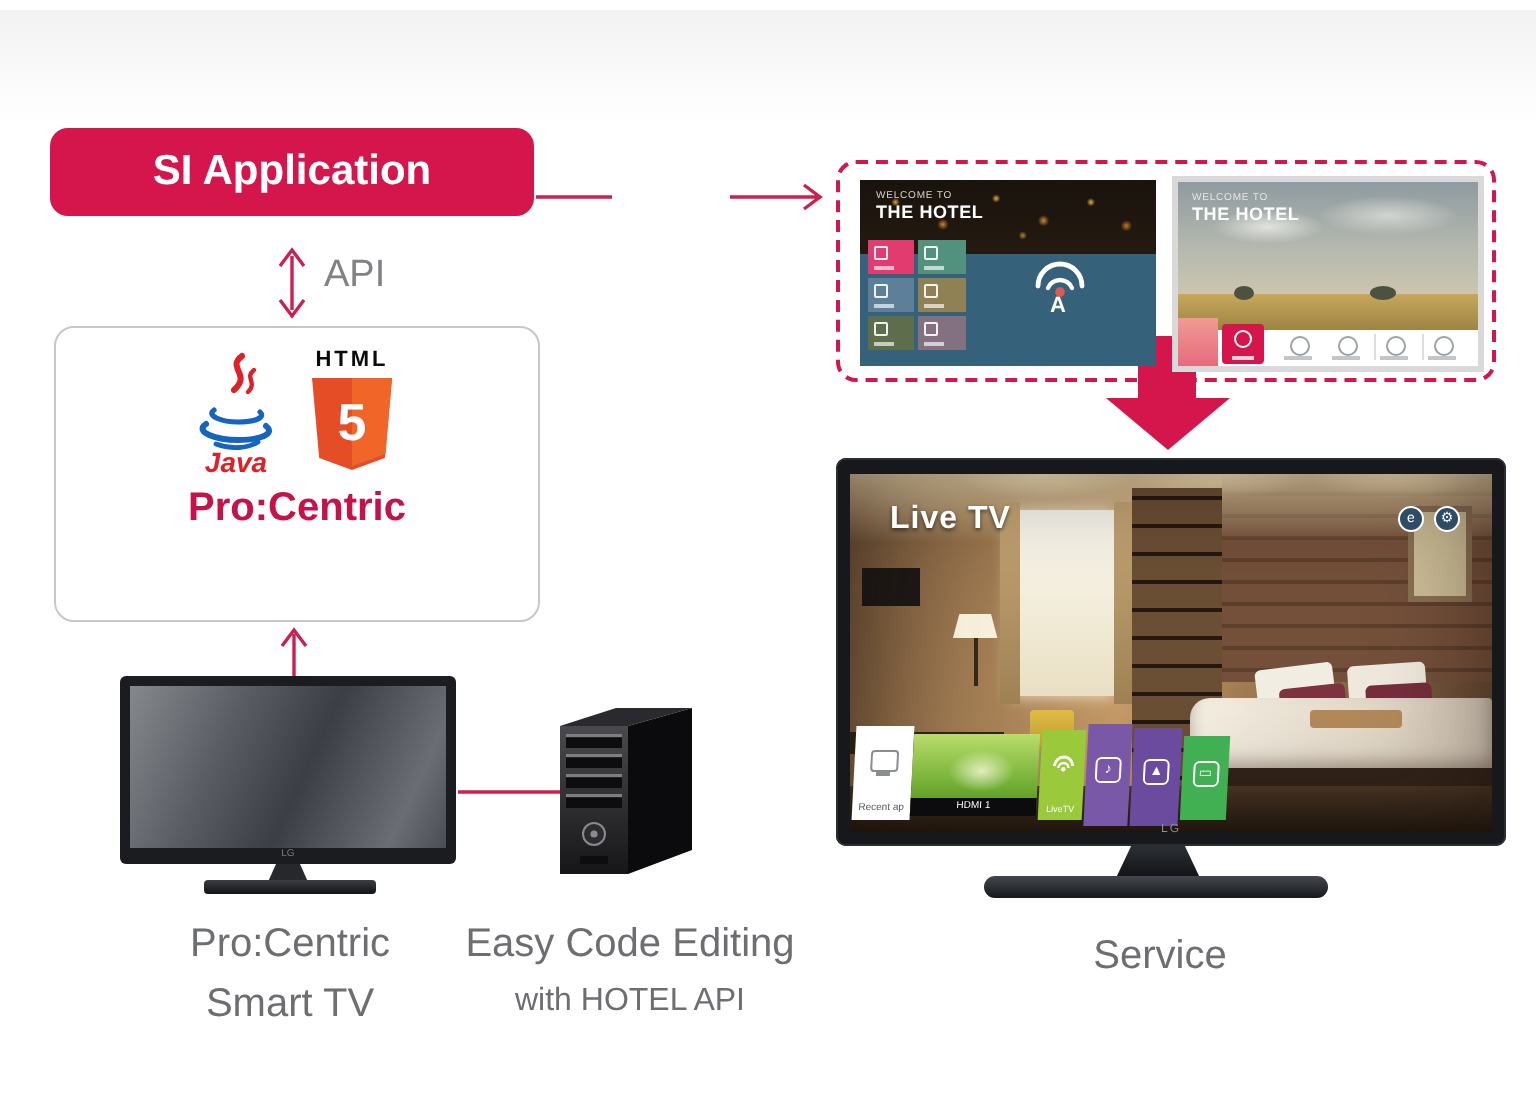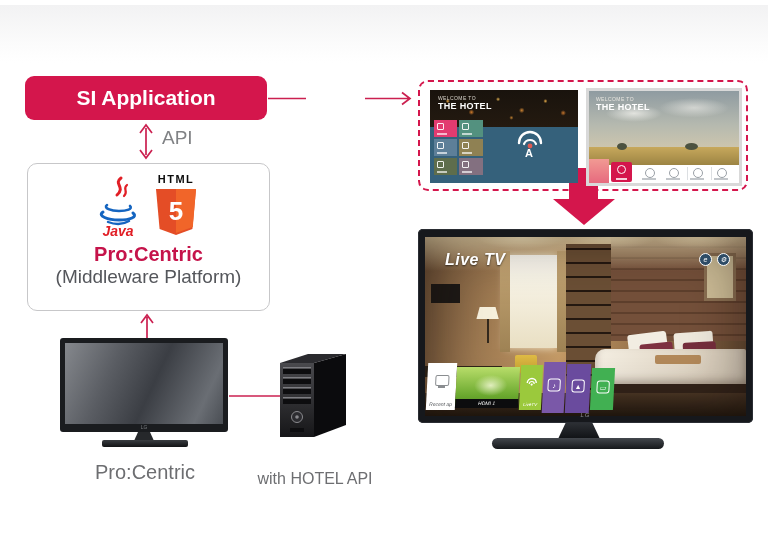--- a/index.html
+++ b/index.html
@@ -4,21 +4,21 @@
 <style>
   html,body{margin:0;padding:0;background:#fff;}
   #canvas{position:relative;width:768px;height:560px;background:#fff;overflow:hidden;
           font-family:"Liberation Sans",sans-serif;}
   .abs{position:absolute;}
   .topband{left:0;top:5px;width:768px;height:58px;
            background:linear-gradient(#f2f2f3,#fcfcfc 70%,#ffffff);}
   
   .redbtn{background:#d4164c;color:#fff;font-weight:bold;border-radius:9px;
           display:flex;align-items:center;justify-content:center;}
-  .si-btn{left:25px;top:76px;width:242px;height:44px;font-size:21px;}
+  .si-btn{left:25px;top:64px;width:242px;height:44px;font-size:21px;}
   .ip-btn{left:307px;top:83px;width:57px;height:36px;font-size:19px;}
   .api-label{left:162px;top:127px;font-size:19px;color:#808285;text-align:center;}
   svg.connectors{left:0;top:0;width:768px;height:560px;pointer-events:none;}
   svg.connectors path{stroke:#cb2050;stroke-width:1.7;fill:none;}
   
   .mw-box{left:27px;top:163px;width:241px;height:146px;background:#fff;
           border:1px solid #c7c7c9;border-radius:10px;}
   .mw-title{left:0;top:79px;width:100%;text-align:center;font-size:20px;
             font-weight:bold;color:#c5134a;}
   .mw-sub{left:0;top:102px;width:100%;text-align:center;font-size:19px;color:#54565b;}
@@ -66,21 +66,21 @@
   .s2-active .lbl{position:absolute;left:5px;bottom:2px;width:11px;height:2px;background:rgba(255,255,255,.8);}
   .s2-ico{top:3px;width:8px;height:8px;border:1.3px solid #9aa0a6;border-radius:50%;}
   .s2-lbl{top:13px;width:14px;height:2px;background:#c2c6ca;}
   .s2-div{top:2px;width:1px;height:13px;background:#dcdfe2;}
   
   .down-stem{left:569px;top:168px;width:29px;height:33px;background:#d4164c;z-index:1;}
   .down-head{left:553px;top:199px;width:0;height:0;z-index:3;
              border-left:31px solid transparent;border-right:31px solid transparent;
              border-top:26px solid #d4164c;}
   
-  .big-tv{left:418px;top:229px;width:335px;height:221px;font-style:italic;}
+  .big-tv{left:418px;top:229px;width:335px;height:221px;}
   .btv-bezel{left:0;top:0;width:335px;height:194px;background:#16181c;border-radius:5px;
              box-shadow:inset 0 0 0 1px #2a2d33;}
   .btv-logo{left:0;top:183px;width:335px;text-align:center;font-size:6px;color:#8b8f94;letter-spacing:1px;}
   .btv-neck{left:140px;top:194px;width:42px;height:16px;background:linear-gradient(#2c2f34,#101215);
             clip-path:polygon(18% 0,82% 0,100% 100%,0 100%);}
   .btv-base{left:74px;top:209px;width:172px;height:11px;border-radius:6px;
             background:linear-gradient(#43474d,#16181b);}
   .room{left:7px;top:8px;width:321px;height:179px;overflow:hidden;background:
         linear-gradient(105deg,#6b4f36 0%,#9c7850 22%,#c49a66 45%,#8a6742 72%,#5f4631 100%);}
   .ceiling{left:0;top:0;width:100%;height:34px;background:
@@ -192,21 +192,20 @@
       <path d="M14 47c8 3 16 2 21-1" stroke="#1565c0" stroke-width="2.4" fill="none" stroke-linecap="round"></path>
       <text x="24" y="61" text-anchor="middle" font-size="14" font-weight="bold" font-style="italic" fill="#e11f26" font-family="Liberation Sans, sans-serif">Java</text>
     </svg>
     <svg class="abs html5-logo" width="52" height="66" viewBox="0 0 52 66">
       <text x="26" y="11" text-anchor="middle" font-size="11" font-weight="bold" letter-spacing="1.5" fill="#0b0b0b" font-family="Liberation Sans, sans-serif">HTML</text>
       <path d="M6 17h40l-3.6 40L26 63 9.6 57z" fill="#e44d26"></path>
       <path d="M26 17h20l-3.2 38L26 61z" fill="#f16529"></path>
       <text x="26" y="48" text-anchor="middle" font-size="26" font-weight="bold" fill="#ffffff" font-family="Liberation Sans, sans-serif">5</text>
     </svg>
     <div class="abs mw-title">Pro:Centric</div>
-    <div class="abs mw-sub">(Middleware Platform)</div>
   </div>
 
   <div class="abs dashed-box"></div>
 
   <div class="abs down-stem"></div>
 
   <div class="abs screen1">
     <div class="abs s1-photo"></div>
     <div class="abs s1-welcome">WELCOME TO</div>
     <div class="abs s1-title">THE HOTEL</div>
@@ -362,19 +361,22 @@
       <rect x="7" y="38" width="28" height="1.6"></rect>
         <rect x="7" y="48" width="28" height="1.6"></rect>
     </g>
     <circle cx="21" cy="68" r="5.5" fill="#2c2c30" stroke="#8a8a8e" stroke-width="1"></circle>
     <circle cx="21" cy="68" r="1.8" fill="#8a8a8e"></circle>
     <rect x="14" y="79" width="14" height="4" fill="#0d0d0f"></rect>
   </svg>
 
   <div class="cap cap1">
     <div class="l1">Pro:Centric</div>
+    <div class="l2">Smart TV</div>
   </div>
   <div class="cap cap2">
+    <div class="l1">Easy Code Editing</div>
     <div class="l2">with HOTEL API</div>
   </div>
   <div class="cap cap3">
+    <div class="l2">Service</div>
   </div>
 </div>
 
 </body></html>

